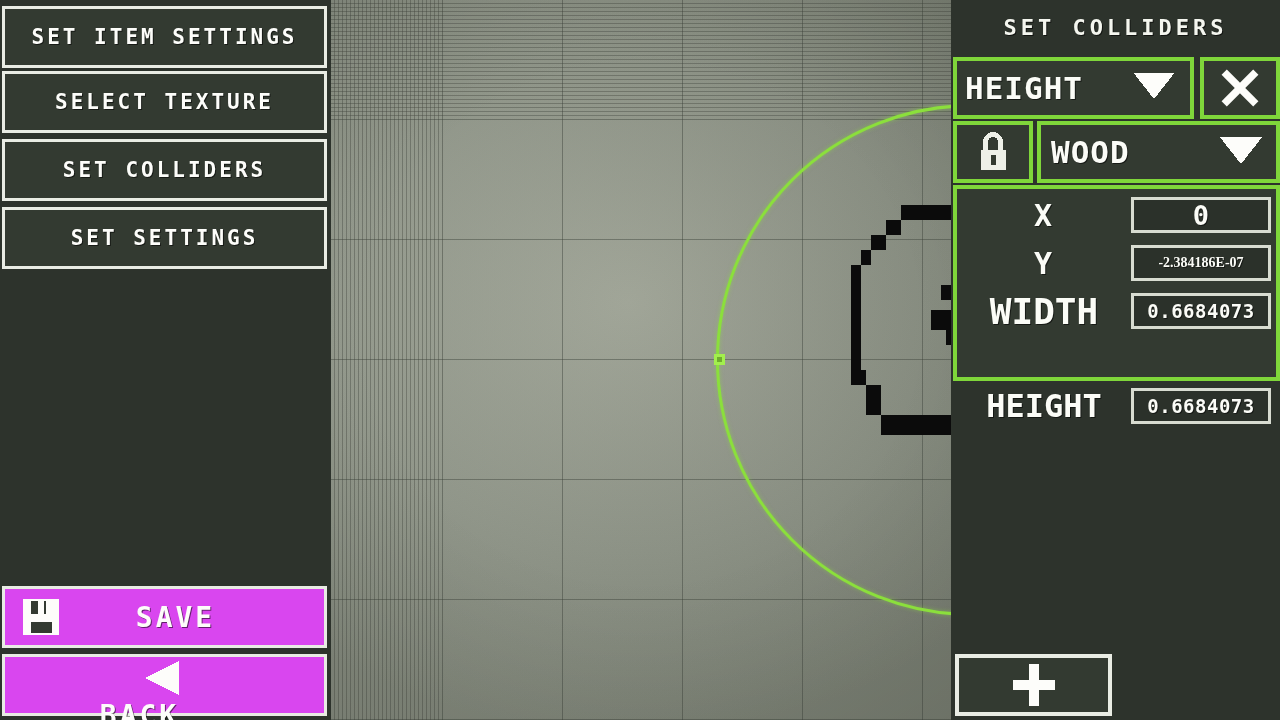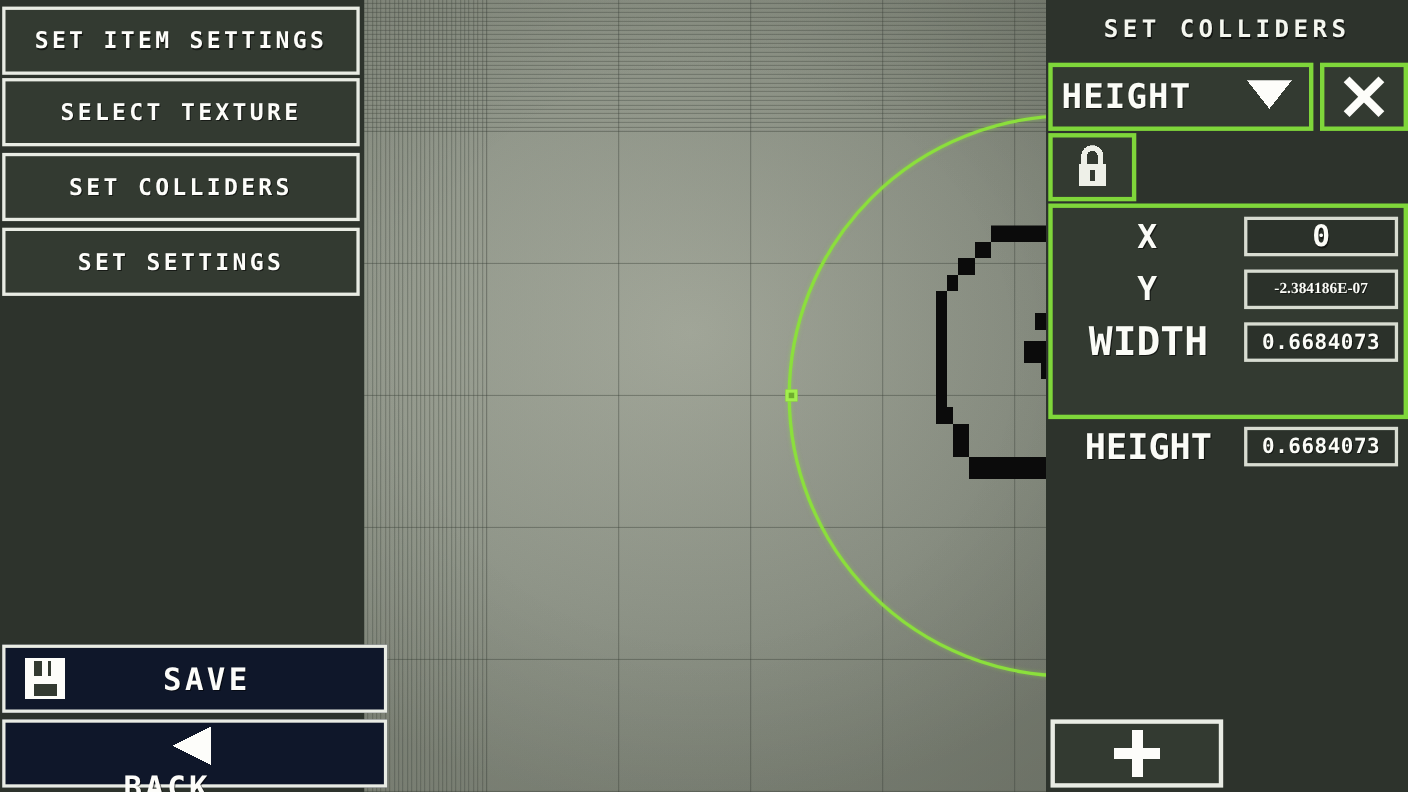--- a/index.html
+++ b/index.html
@@ -73,22 +73,22 @@
     font-size:21px;letter-spacing:3px;font-weight:bold;
     text-shadow:1px 1px 0 rgba(0,0,0,.55);
     cursor:pointer;
   }
   #btn-item-settings{top:6px;}
   #btn-select-texture{top:71px;}
   #btn-set-colliders{top:139px;}
   #btn-set-properies{top:207px;}
 
   .action-btn{
-    position:absolute;left:2px;width:350px;height:62px;
-    background:#0f172a;border:3px solid #e9ece4;box-sizing:border-box;
+    position:absolute;left:2px;width:325px;height:62px;
+    background:#d946ef;border:3px solid #e9ece4;box-sizing:border-box;
     color:#fdfdfa;display:flex;align-items:center;
     font-size:28px;letter-spacing:3px;font-weight:bold;
     text-shadow:1px 1px 0 rgba(0,0,0,.55);cursor:pointer;
   }
   #btn-save{top:586px;}
   #btn-back{top:654px;flex-direction:column;}
   .action-icon{width:72px;display:flex;align-items:center;justify-content:center;flex:none;}
   .action-label{flex:1;text-align:center;padding-right:50px;}
 
   
@@ -267,20 +267,28 @@
 
     <div id="material-row">
       <div id="lock-toggle" class="gbox">
         <svg width="36" height="40" viewBox="0 0 14 16" shape-rendering="crispEdges">
           <path d="M3,7 L3,4 A4,4 0 0,1 11,4 L11,7 L9,7 L9,4 A2,2 0 0,0 5,4 L5,7 Z" fill="#eef0e8"></path>
           <rect x="2" y="7" width="10" height="8" fill="#eef0e8"></rect>
           <rect x="6" y="9" width="2" height="2" fill="#333a31"></rect>
           <rect x="6" y="10" width="2" height="3" fill="#333a31"></rect>
         </svg>
       </div>
+      <div id="material-select" class="gbox">
+        <span id="material-label">WOOD</span>
+        <span id="material-caret">
+          <svg width="46" height="27" viewBox="0 0 11 7" shape-rendering="crispEdges">
+            <polygon points="0,0 11,0 5.5,7" fill="#fdfdfa"></polygon>
+          </svg>
+        </span>
+      </div>
     </div>
 
     <div id="fields-box">
       <div class="field-row" id="row-x">
         <span class="field-name">X</span>
         <span class="field-value">0</span>
       </div>
       <div class="field-row" id="row-y">
         <span class="field-name">Y</span>
         <span class="field-value">-2.384186E-07</span>

